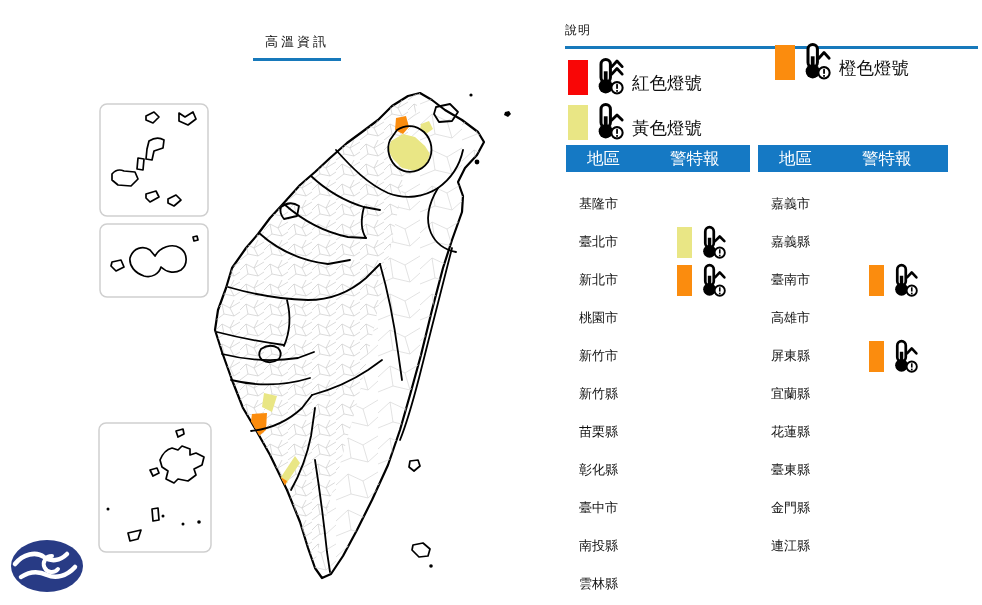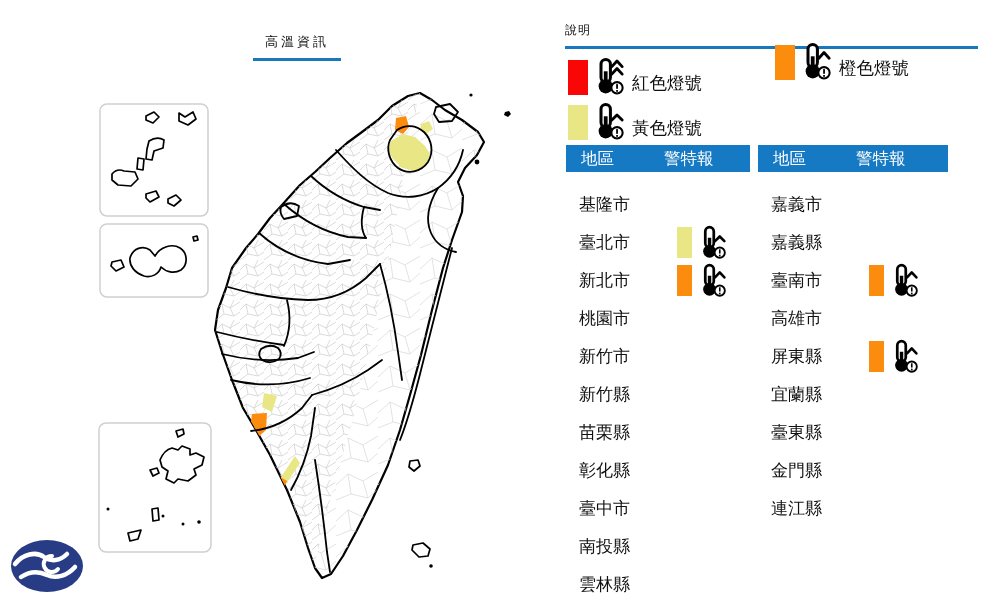--- a/index.html
+++ b/index.html
@@ -22,25 +22,25 @@
   #legend-item-red{left:568px;top:53px}
   #legend-item-orange{left:775px;top:38px}
   #legend-item-yellow{left:568px;top:98px}
   .swatch{width:20px;height:35px;display:inline-block;margin-right:5px}
   .lg-label{font-size:17.5px;margin-left:7px;white-space:nowrap}
   
   .wtable{position:absolute;top:145px}
   #warning-table-left{left:566px;width:184px}
   #warning-table-right{left:758px;width:190px}
   .thead{display:flex;align-items:center;height:27px;background:var(--c-header,#1579c4);color:#fff;font-size:16.5px}
-  .th-region{padding-left:15px;width:83px}
+  .th-region{padding-left:21px;width:83px}
   .th-warn{white-space:nowrap}
   .tbody{margin-top:13px}
   .trow{display:flex;align-items:center;height:38px}
-  .region{width:98px;padding-left:13px;font-size:17px;white-space:nowrap}
+  .region{width:98px;padding-left:13px;font-size:13px;white-space:nowrap}
   .warncell{display:flex;align-items:center;gap:6px;height:38px}
   .badge{width:15px;height:31px;display:inline-block}
   .thermo-svg{display:block}
 </style>
 </head>
 <body>
 
 <svg id="map-svg" class="abs" width="982" height="605" viewBox="0 0 982 605">
   <defs>
     <pattern id="twpW" width="24" height="20" patternUnits="userSpaceOnUse">
@@ -323,20 +323,24 @@
     <rect x="24.6" y="34.9" width="1.9" height="1.9" fill="#000"></rect>
     <polyline points="20,17 25.5,11 31,17" fill="none" stroke="#000" stroke-width="3" stroke-linecap="round" stroke-linejoin="round"></polyline>
   </svg>
         </span>
       </div>
       <div class="trow">
         <span class="region">宜蘭縣</span>
         <span class="warncell"></span>
       </div>
       <div class="trow">
+        <span class="region">花蓮縣</span>
+        <span class="warncell"></span>
+      </div>
+      <div class="trow">
         <span class="region">臺東縣</span>
         <span class="warncell"></span>
       </div>
       <div class="trow">
         <span class="region">金門縣</span>
         <span class="warncell"></span>
       </div>
       <div class="trow">
         <span class="region">連江縣</span>
         <span class="warncell"></span>

